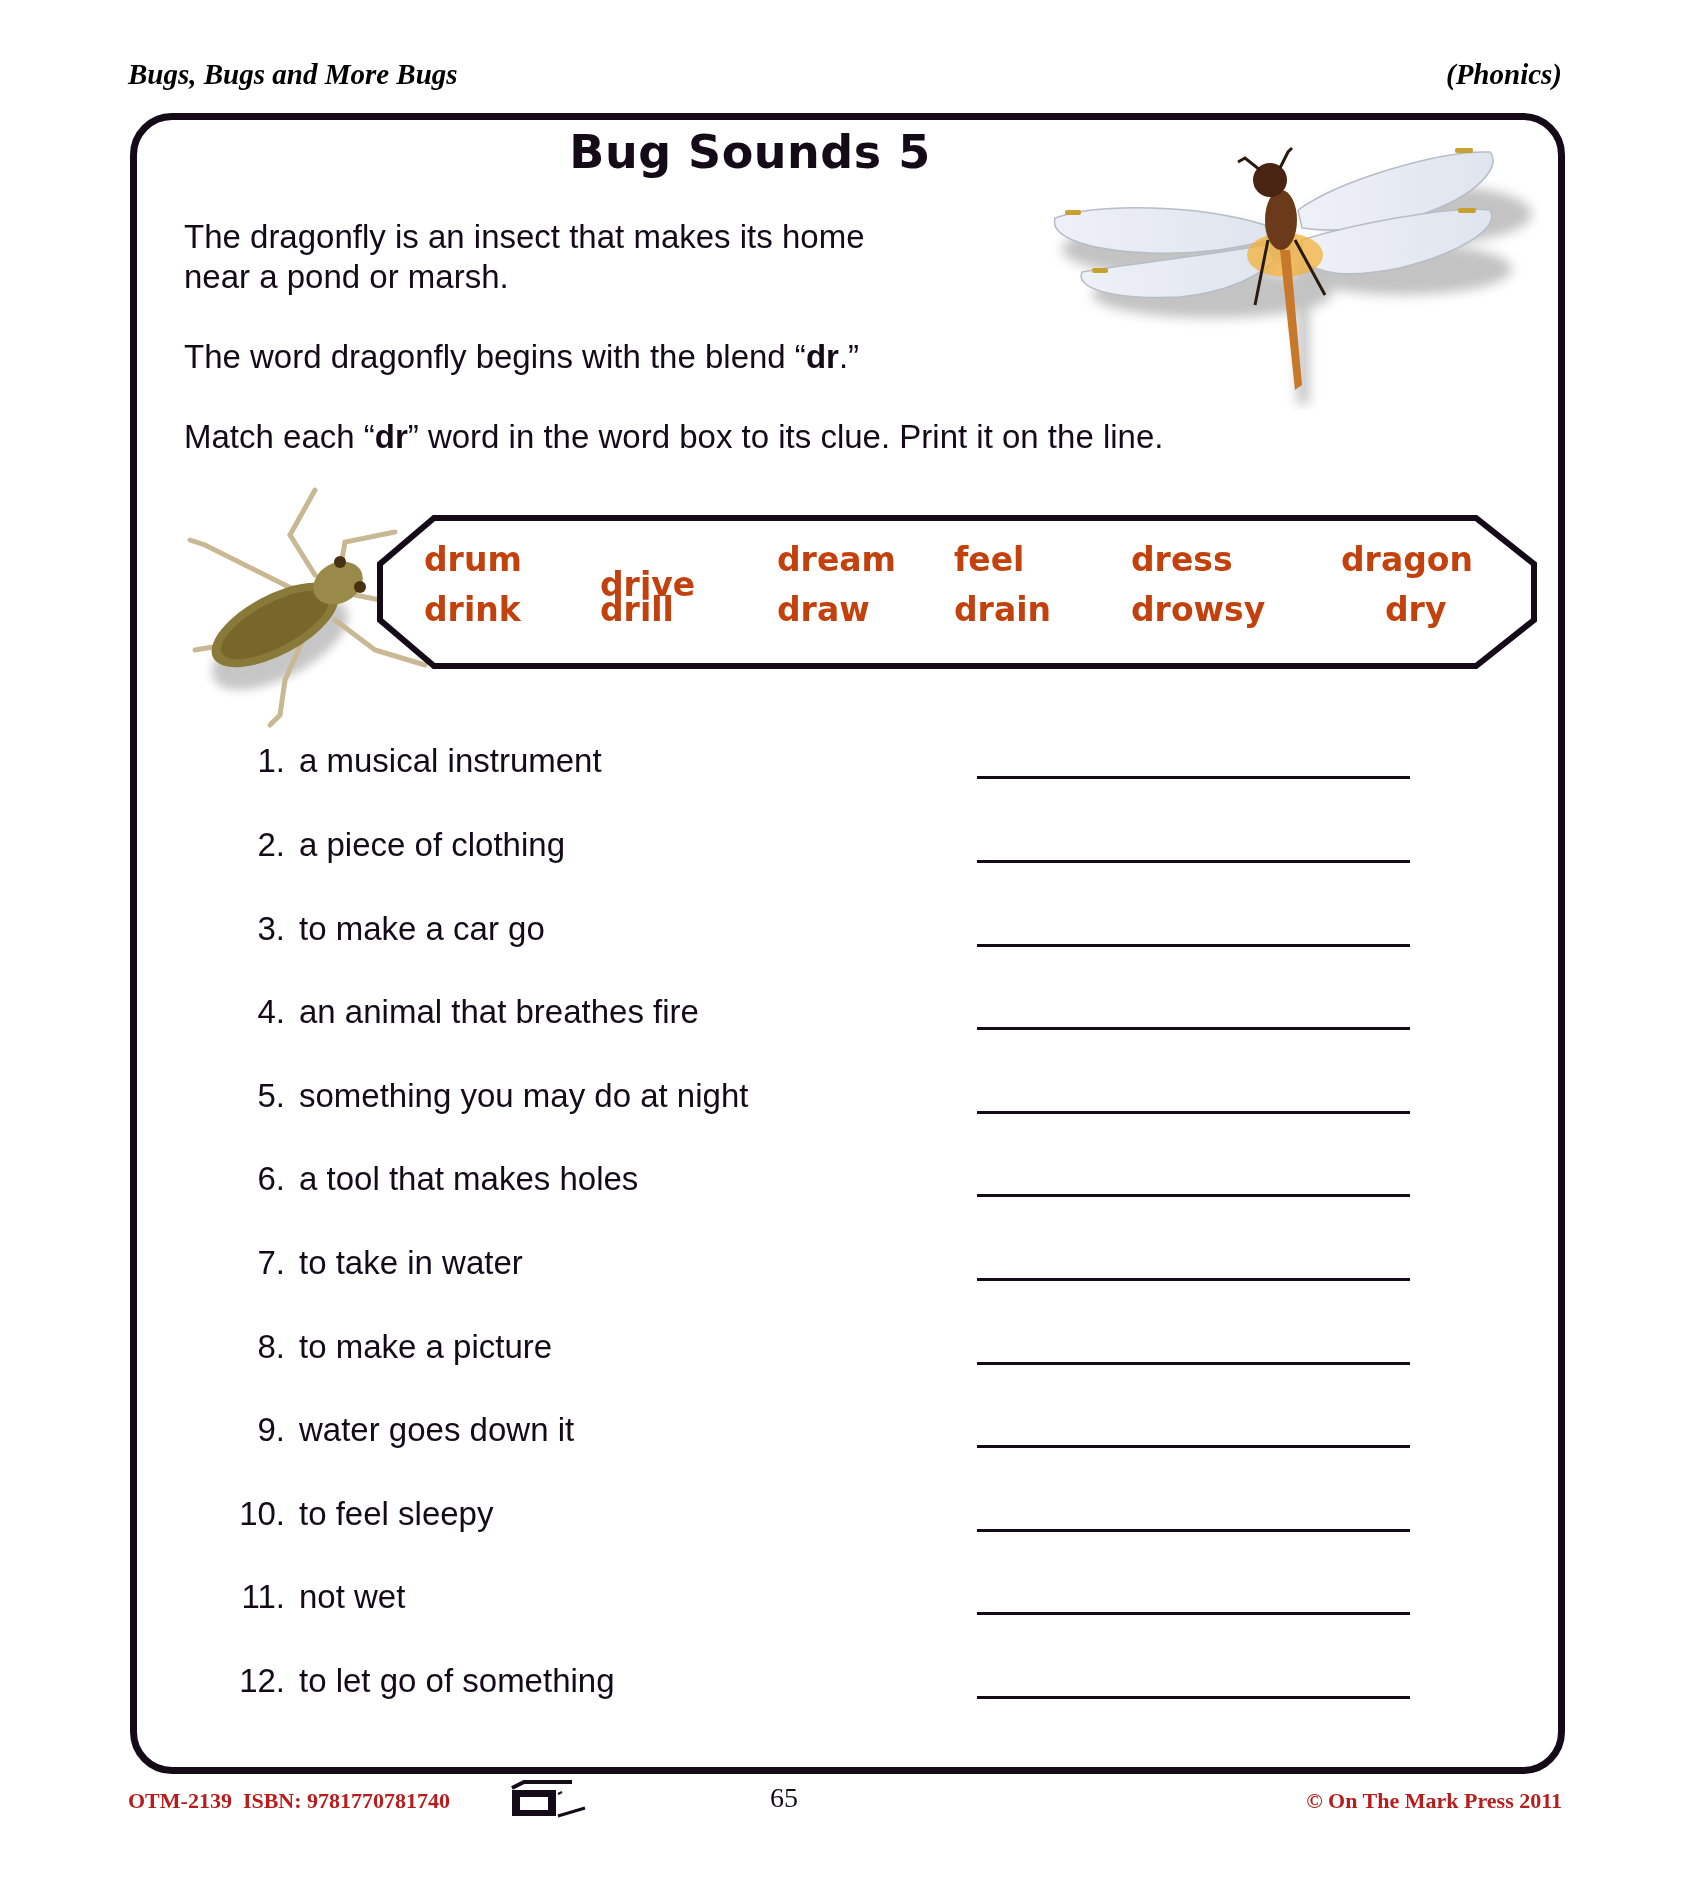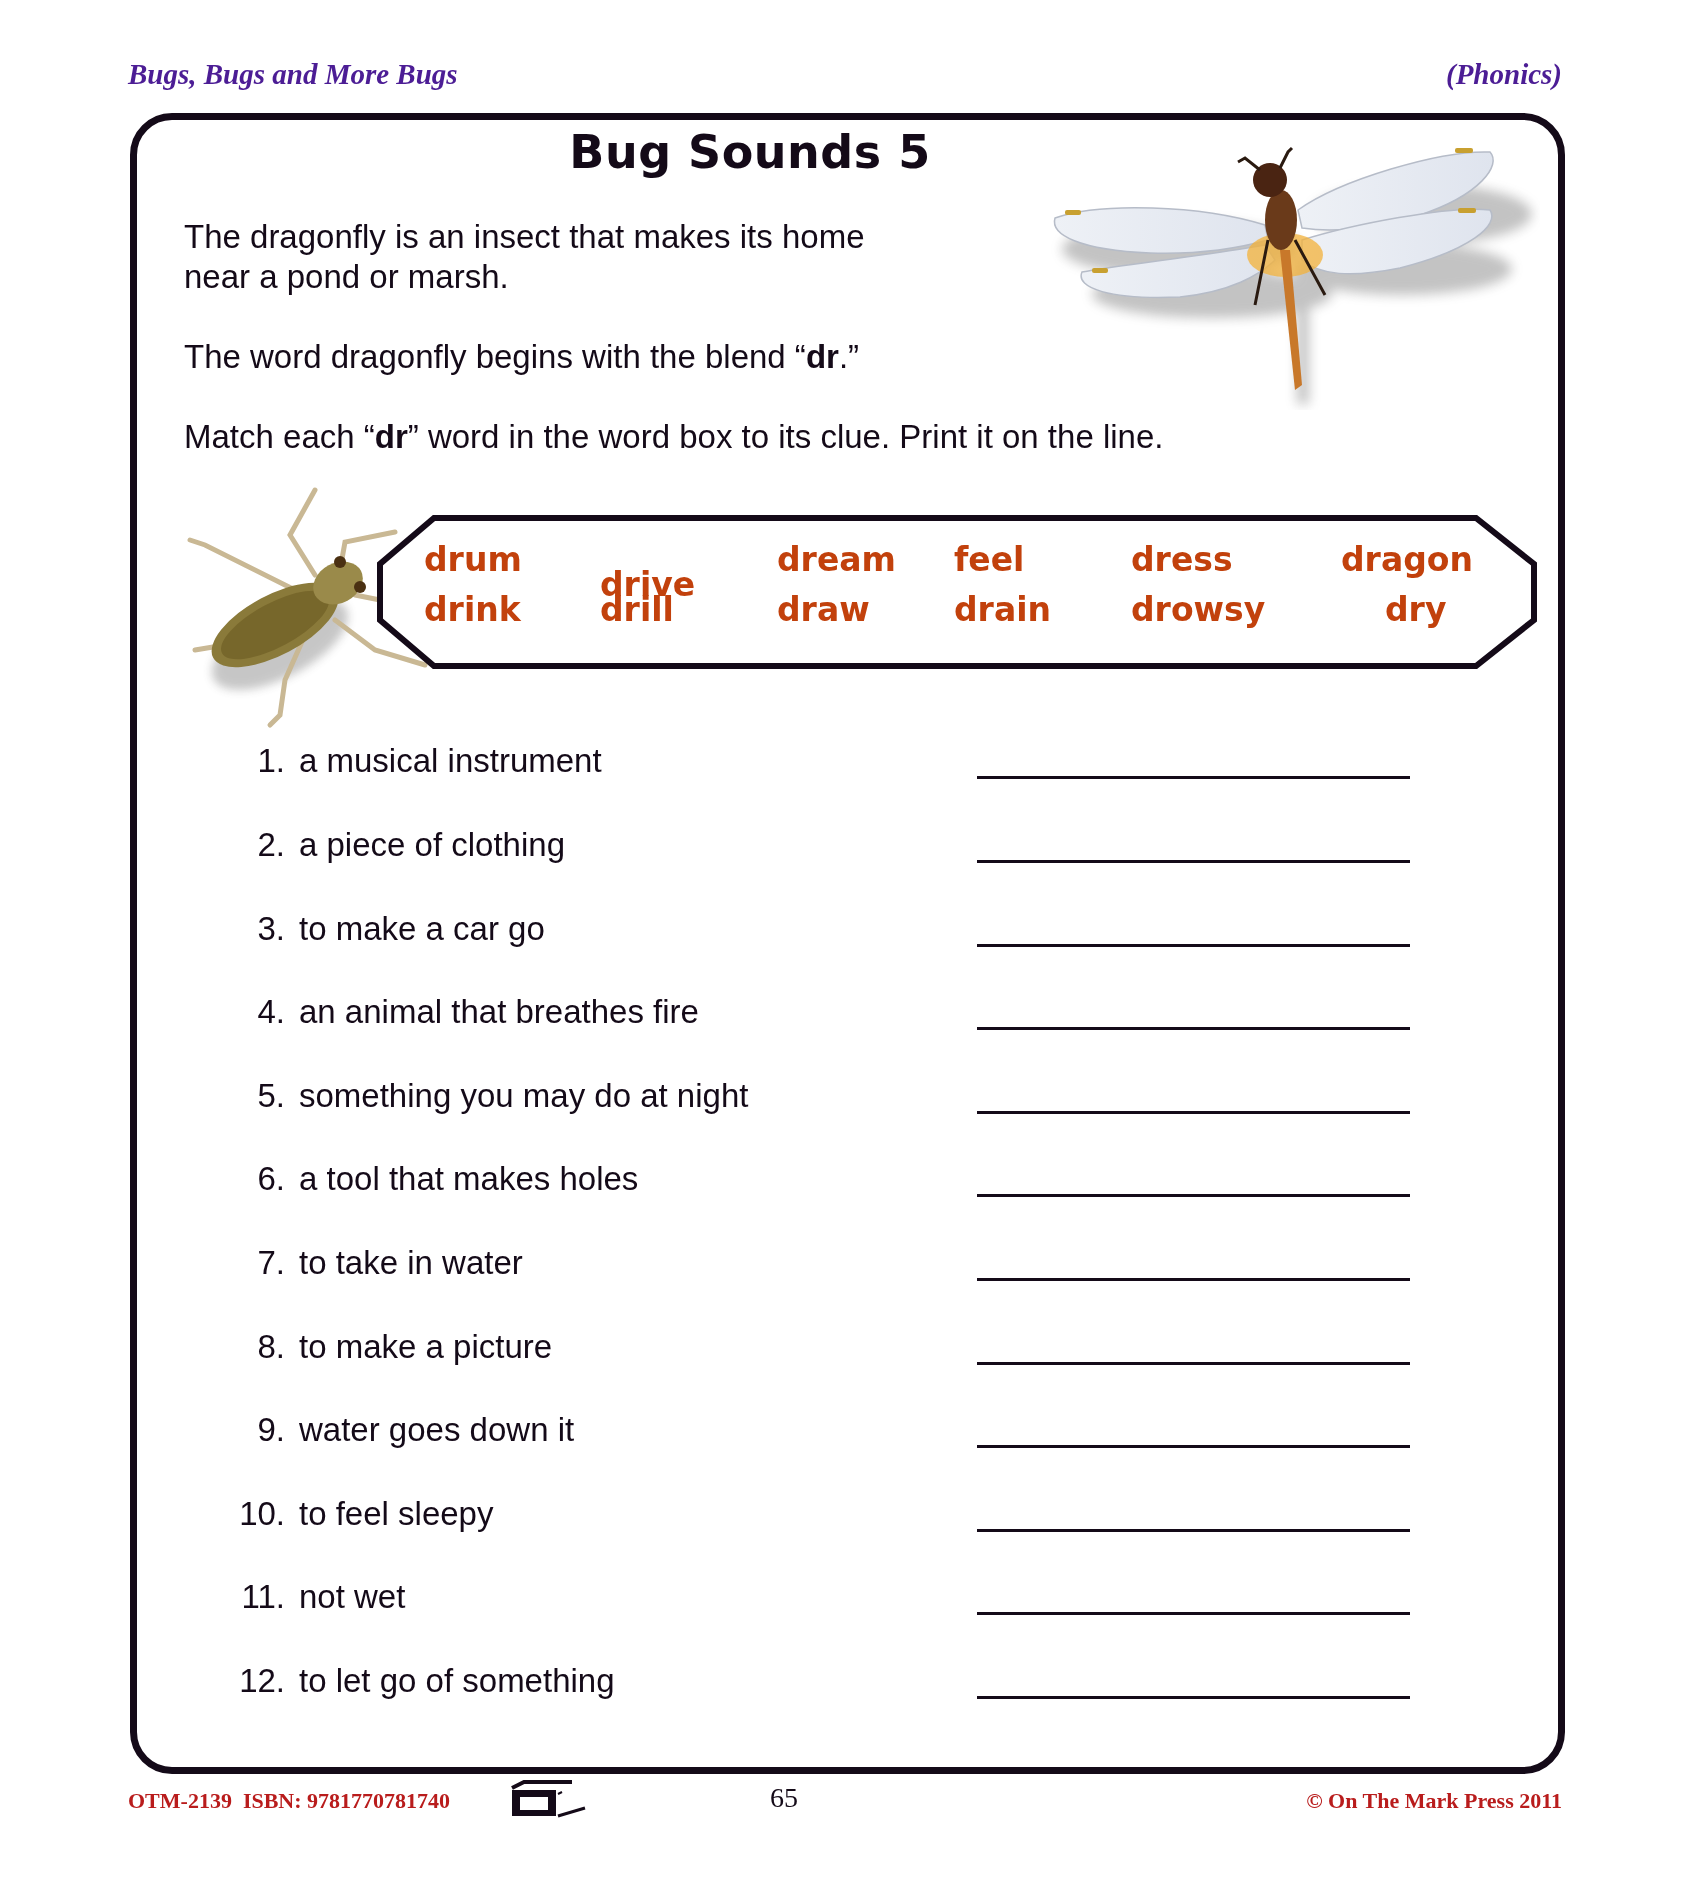--- a/index.html
+++ b/index.html
@@ -1,17 +1,17 @@
 <!DOCTYPE html>
 <html><head>
 <meta charset="utf-8">
 <style>
   html, body { margin:0; padding:0; background:#ffffff; }
   body { width:1692px; height:1903px; position:relative; overflow:hidden; color:#140a18; font-family:"Liberation Sans", sans-serif; }
-  .hdr { position:absolute; top:58px; font-family:"Liberation Serif", serif; font-style:italic; font-weight:bold; color:#4c1d95; font-size:29px; }
+  .hdr { position:absolute; top:58px; font-family:"Liberation Serif", serif; font-style:italic; font-weight:bold; color:#000000; font-size:29px; }
   .hdr.left { left:128px; }
   .hdr.right { right:130px; }
   .frame { position:absolute; left:130px; top:113px; width:1421px; height:1647px; border:7px solid #140a18; border-radius:42px; }
   .title { position:absolute; left:0; width:1512px; top:125px; text-align:center; font-family:"DejaVu Sans", sans-serif; font-weight:bold; font-size:46px; letter-spacing:0.5px; }
   .title span { position:relative; left:-6px; }
   .para { position:absolute; left:184px; font-size:33px; line-height:40px; color:#140a18; }
   .para b { font-weight:bold; }
   .p1 { top:217px; width:830px; }
   .p2 { top:337px; }
   .p3 { top:417px; }

